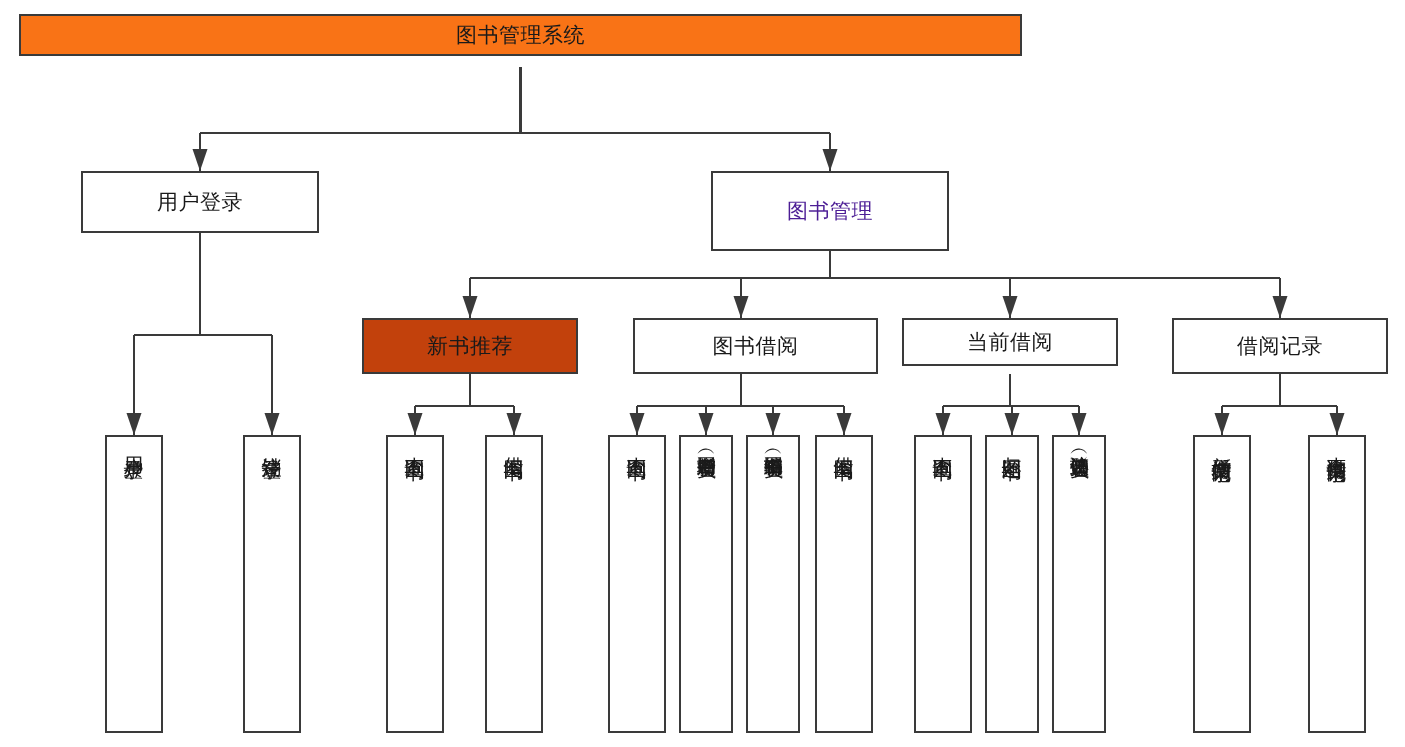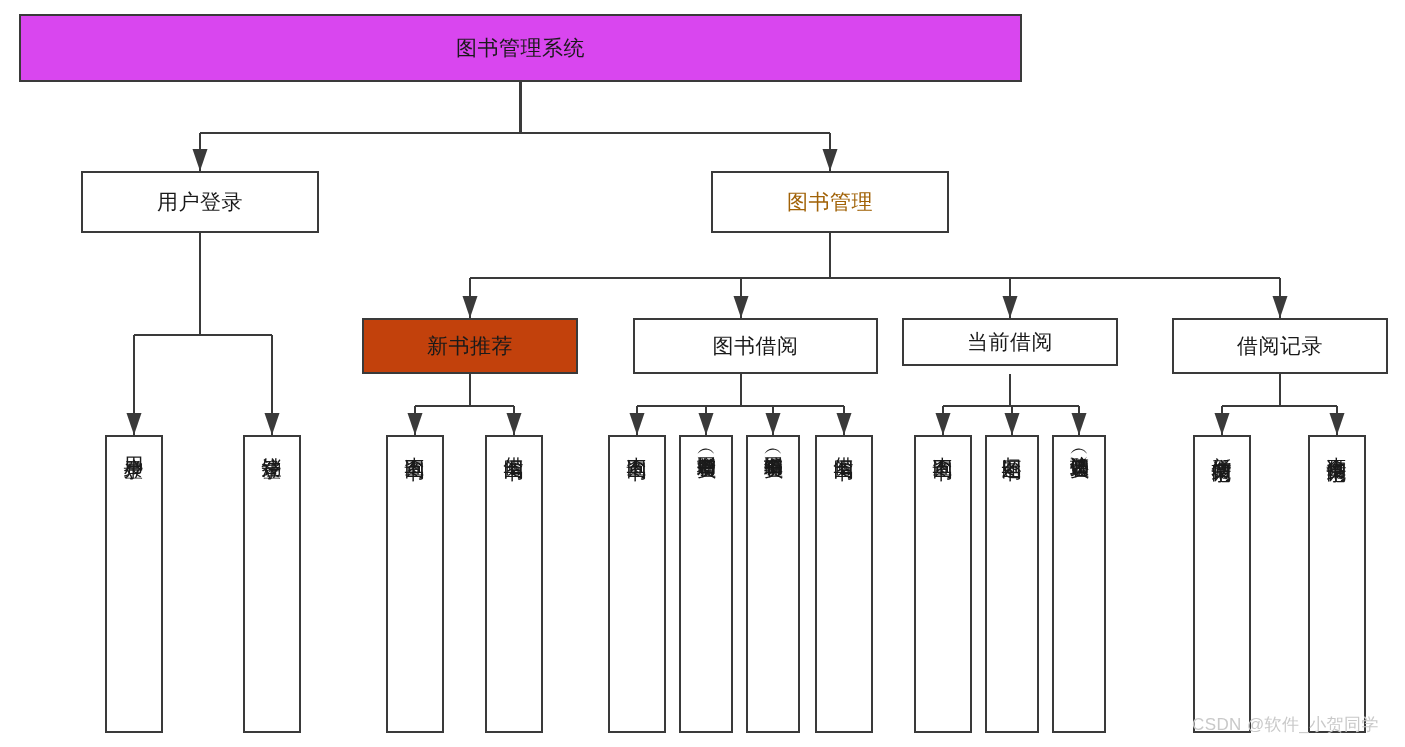--- a/index.html
+++ b/index.html
@@ -124,27 +124,27 @@
       <line x1="1079" y1="406" x2="1079" y2="435" stroke="#3a3a3a" stroke-width="2.4" shape-rendering="crispEdges"></line>
       <path d="M1071.5,413 L1086.5,413 L1079,435 Z" fill="#3a3a3a"></path>
       <line x1="1280" y1="374" x2="1280" y2="406" stroke="#3a3a3a" stroke-width="2.4" shape-rendering="crispEdges"></line>
       <line x1="1222" y1="406" x2="1337" y2="406" stroke="#3a3a3a" stroke-width="2.4" shape-rendering="crispEdges"></line>
       <line x1="1222" y1="406" x2="1222" y2="435" stroke="#3a3a3a" stroke-width="2.4" shape-rendering="crispEdges"></line>
       <path d="M1214.5,413 L1229.5,413 L1222,435 Z" fill="#3a3a3a"></path>
       <line x1="1337" y1="406" x2="1337" y2="435" stroke="#3a3a3a" stroke-width="2.4" shape-rendering="crispEdges"></line>
       <path d="M1329.5,413 L1344.5,413 L1337,435 Z" fill="#3a3a3a"></path>
     </svg>
   <div id="nodes">
-      <div class="node horiz" style="left: 19px; top: 14px; width: 1003px; height: 68px; border-color: rgb(58, 58, 58); background: #d946ef; color: rgb(26, 26, 26);">
+      <div class="node horiz" style="left: 19px; top: 14px; width: 1003px; height: 42px; border-color: rgb(58, 58, 58); background: #f97316; color: rgb(26, 26, 26);">
         <span class="lbl">图书管理系统</span>
       </div>
       <div class="node horiz" style="left: 81px; top: 171px; width: 238px; height: 62px; border-color: rgb(58, 58, 58); background: rgb(255, 255, 255); color: rgb(26, 26, 26);">
         <span class="lbl">用户登录</span>
       </div>
-      <div class="node horiz" style="left: 711px; top: 171px; width: 238px; height: 62px; border-color: rgb(58, 58, 58); background: rgb(255, 255, 255); color: #a16207;">
+      <div class="node horiz" style="left: 711px; top: 171px; width: 238px; height: 80px; border-color: rgb(58, 58, 58); background: rgb(255, 255, 255); color: #4c1d95;">
         <span class="lbl">图书管理</span>
       </div>
       <div class="node horiz" style="left: 362px; top: 318px; width: 216px; height: 56px; border-color: rgb(58, 58, 58); background: #c2410c; color: rgb(26, 26, 26);">
         <span class="lbl">新书推荐</span>
       </div>
       <div class="node horiz" style="left: 633px; top: 318px; width: 245px; height: 56px; border-color: rgb(58, 58, 58); background: rgb(255, 255, 255); color: rgb(26, 26, 26);">
         <span class="lbl">图书借阅</span>
       </div>
       <div class="node horiz" style="left: 902px; top: 318px; width: 216px; height: 48px; border-color: rgb(58, 58, 58); background: rgb(255, 255, 255); color: rgb(26, 26, 26);">
         <span class="lbl">当前借阅</span>
@@ -185,14 +185,13 @@
       <div class="node vert tight" style="left: 1052px; top: 435px; width: 54px; height: 298px; border-color: rgb(58, 58, 58); background: rgb(255, 255, 255); color: rgb(26, 26, 26);">
         <span class="lbl">确认归还（管理员）</span>
       </div>
       <div class="node vert" style="left: 1193px; top: 435px; width: 58px; height: 298px; border-color: rgb(58, 58, 58); background: rgb(255, 255, 255); color: rgb(26, 26, 26);">
         <span class="lbl">新增借阅记录</span>
       </div>
       <div class="node vert" style="left: 1308px; top: 435px; width: 58px; height: 298px; border-color: rgb(58, 58, 58); background: rgb(255, 255, 255); color: rgb(26, 26, 26);">
         <span class="lbl">查询借阅记录</span>
       </div>
     </div>
-  <div id="watermark" style="left: 1192px; top: 713px; color: rgb(201, 201, 201);">CSDN @软件_小贺同学</div>
 </div>
 
 </body></html>

